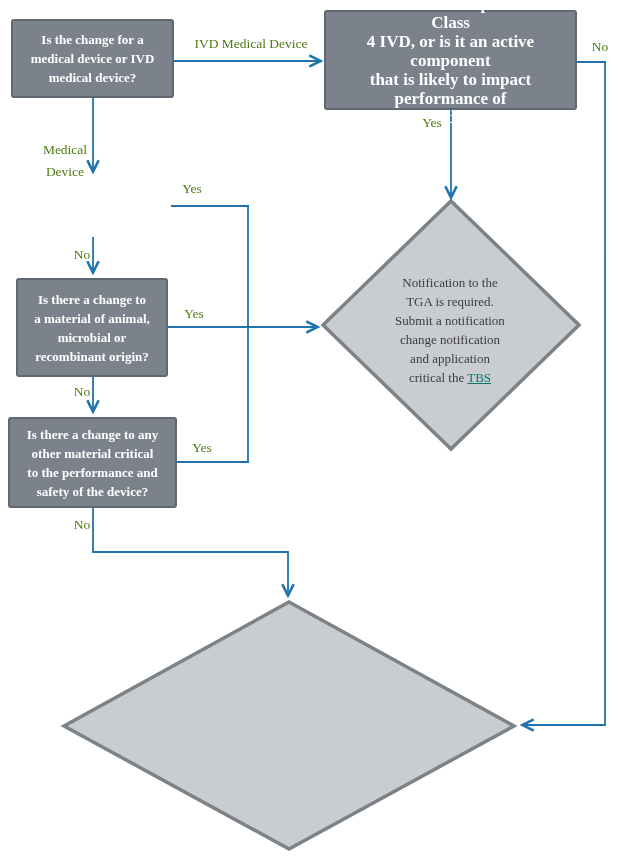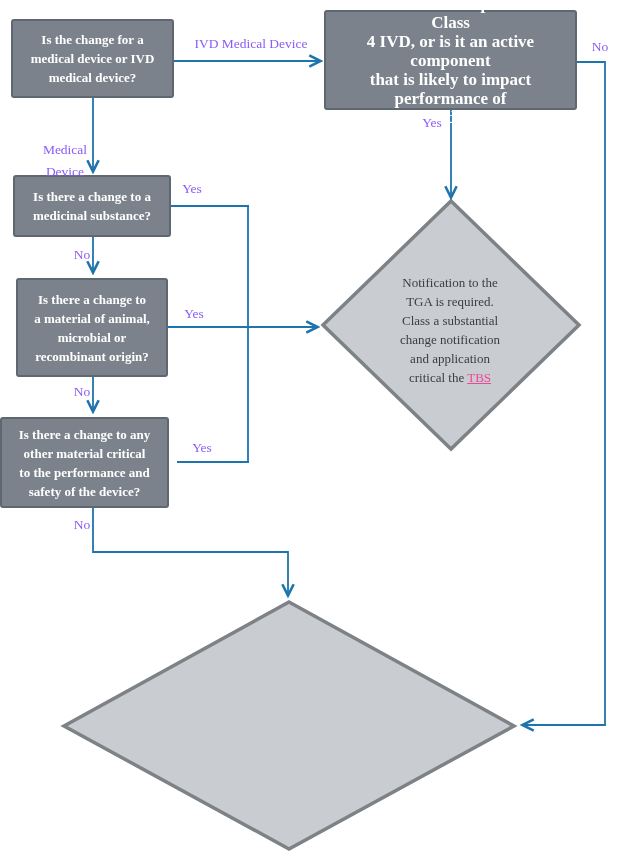--- a/index.html
+++ b/index.html
@@ -12,29 +12,29 @@
   .box {
     position:absolute; box-sizing:border-box;
     background:#7b828b; border:2px solid #5f6770; border-radius:3px;
     display:flex; align-items:center; justify-content:center;
   }
   .box-text {
     white-space:pre-line; text-align:center; color:#ffffff;
     font-weight:bold; font-size:13px; line-height:19px;
   }
   .edge-label {
-    position:absolute; text-align:center; color:#8b5cf6;
+    position:absolute; text-align:center; color:#4d7c0f;
     font-size:13.5px; line-height:22px; white-space:pre-line;
   }
   .dtext {
     position:absolute; text-align:center; color:#3d3d3d;
     font-size:13px; line-height:19px;
   }
   .pre { white-space:pre-line; }
-  .tbs-link { color:#ec4899; text-decoration:underline; cursor:pointer; }
+  .tbs-link { color:#0f766e; text-decoration:underline; cursor:pointer; }
 </style>
 </head>
 <body>
 
 <div class="canvas">
 
   <svg class="layer" width="625" height="858" viewBox="0 0 625 858">
     <defs>
       <marker id="arrow" viewBox="0 0 10 10" refX="7.5" refY="5" markerWidth="9" markerHeight="9" orient="auto-start-reverse">
         <path d="M1.5 1.5 L8.5 5 L1.5 8.5" fill="none" stroke="#1f74ad" stroke-width="1.6"></path>
@@ -63,43 +63,39 @@
 medical device?</div>
   </div>
 
   <div class="box" style="left:324px; top:10px; width:253px; height:100px;">
     <div class="box-text" style="font-size:17px;">Is the material incorporated in a Class
 4 IVD, or is it an active component
 that is likely to impact performance of
 the IVD medical device?</div>
   </div>
 
-  <div class="box" style="left:13px; top:175px; width:158px; height:62px;">
-    <div class="box-text">Is there a change to a
-medicinal substance?</div>
-  </div>
 
   <div class="box" style="left:16px; top:278px; width:152px; height:99px;">
     <div class="box-text">Is there a change to
 a material of animal,
 microbial or
 recombinant origin?</div>
   </div>
 
-  <div class="box" style="left:0; top:417px; width:169px; height:91px;">
+  <div class="box" style="left:8px; top:417px; width:169px; height:91px;">
     <div class="box-text">Is there a change to any
 other material critical
 to the performance and
 safety of the device?</div>
   </div>
 
   <div class="dtext" style="left:345px; top:273px; width:210px;">
     <div class="pre">Notification to the
 TGA is required.
-Class a substantial
+Submit a notification
 change notification
 and application</div>
     <div><span>critical the </span><a class="tbs-link" href="#">TBS</a></div>
   </div>
 
 
   <div class="edge-label" style="left:186px; top:36px; width:130px; line-height:16px;">IVD Medical Device</div>
 
   <div class="edge-label" style="left:30px; top:139px; width:70px;">Medical
 Device</div>

